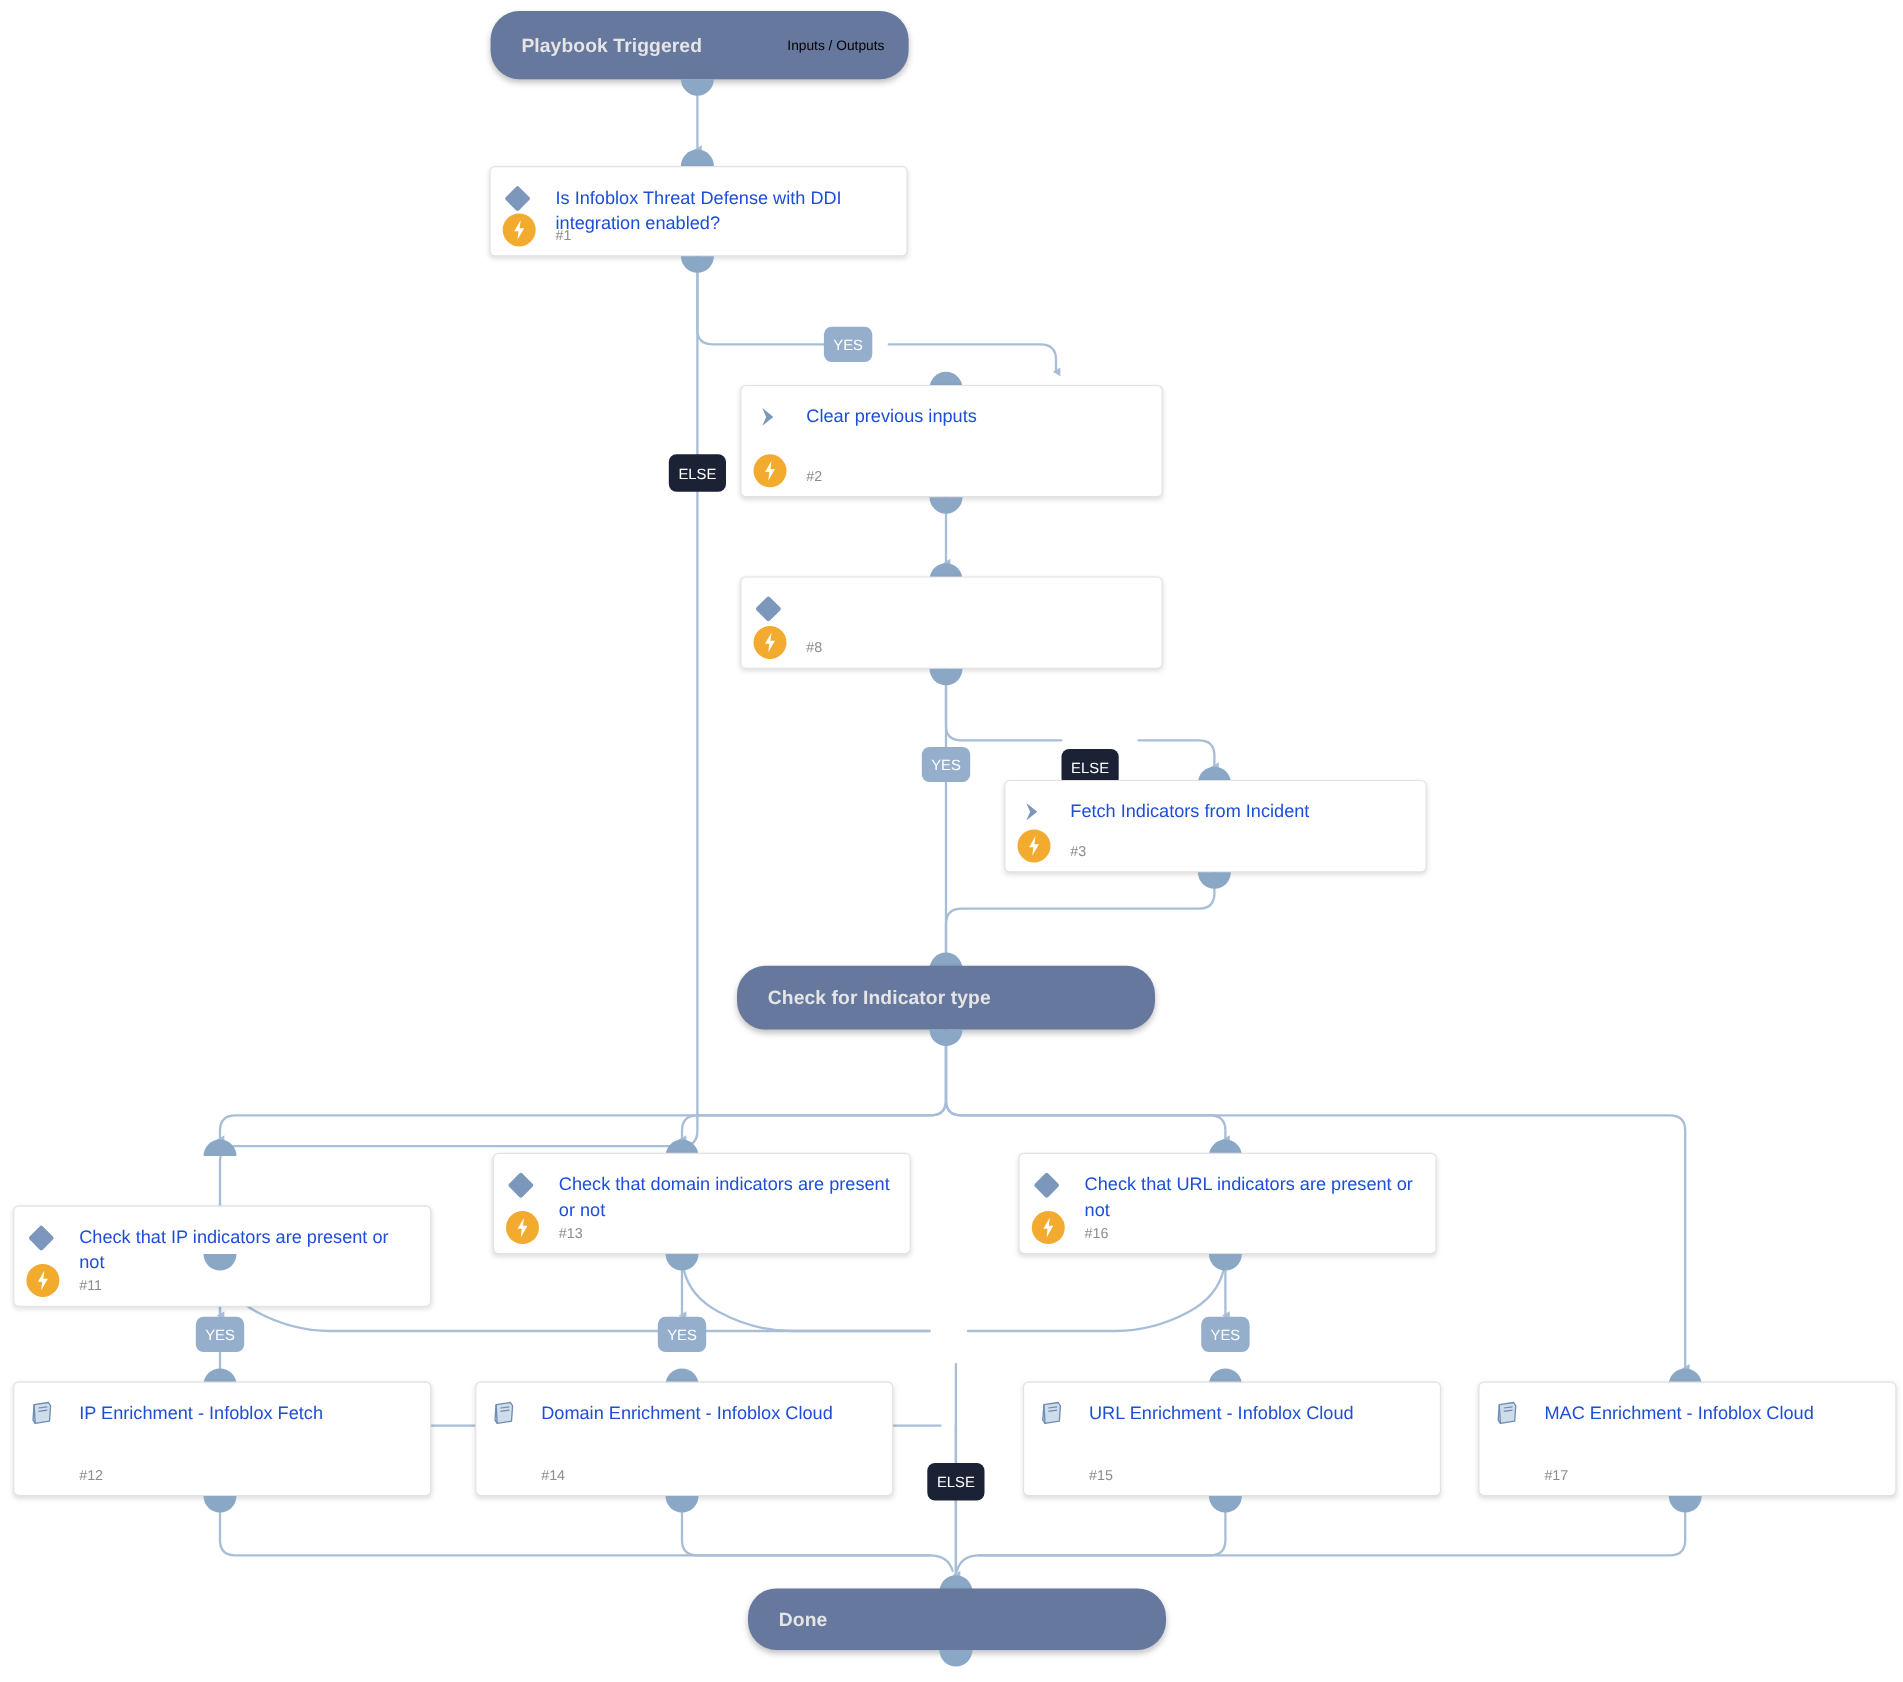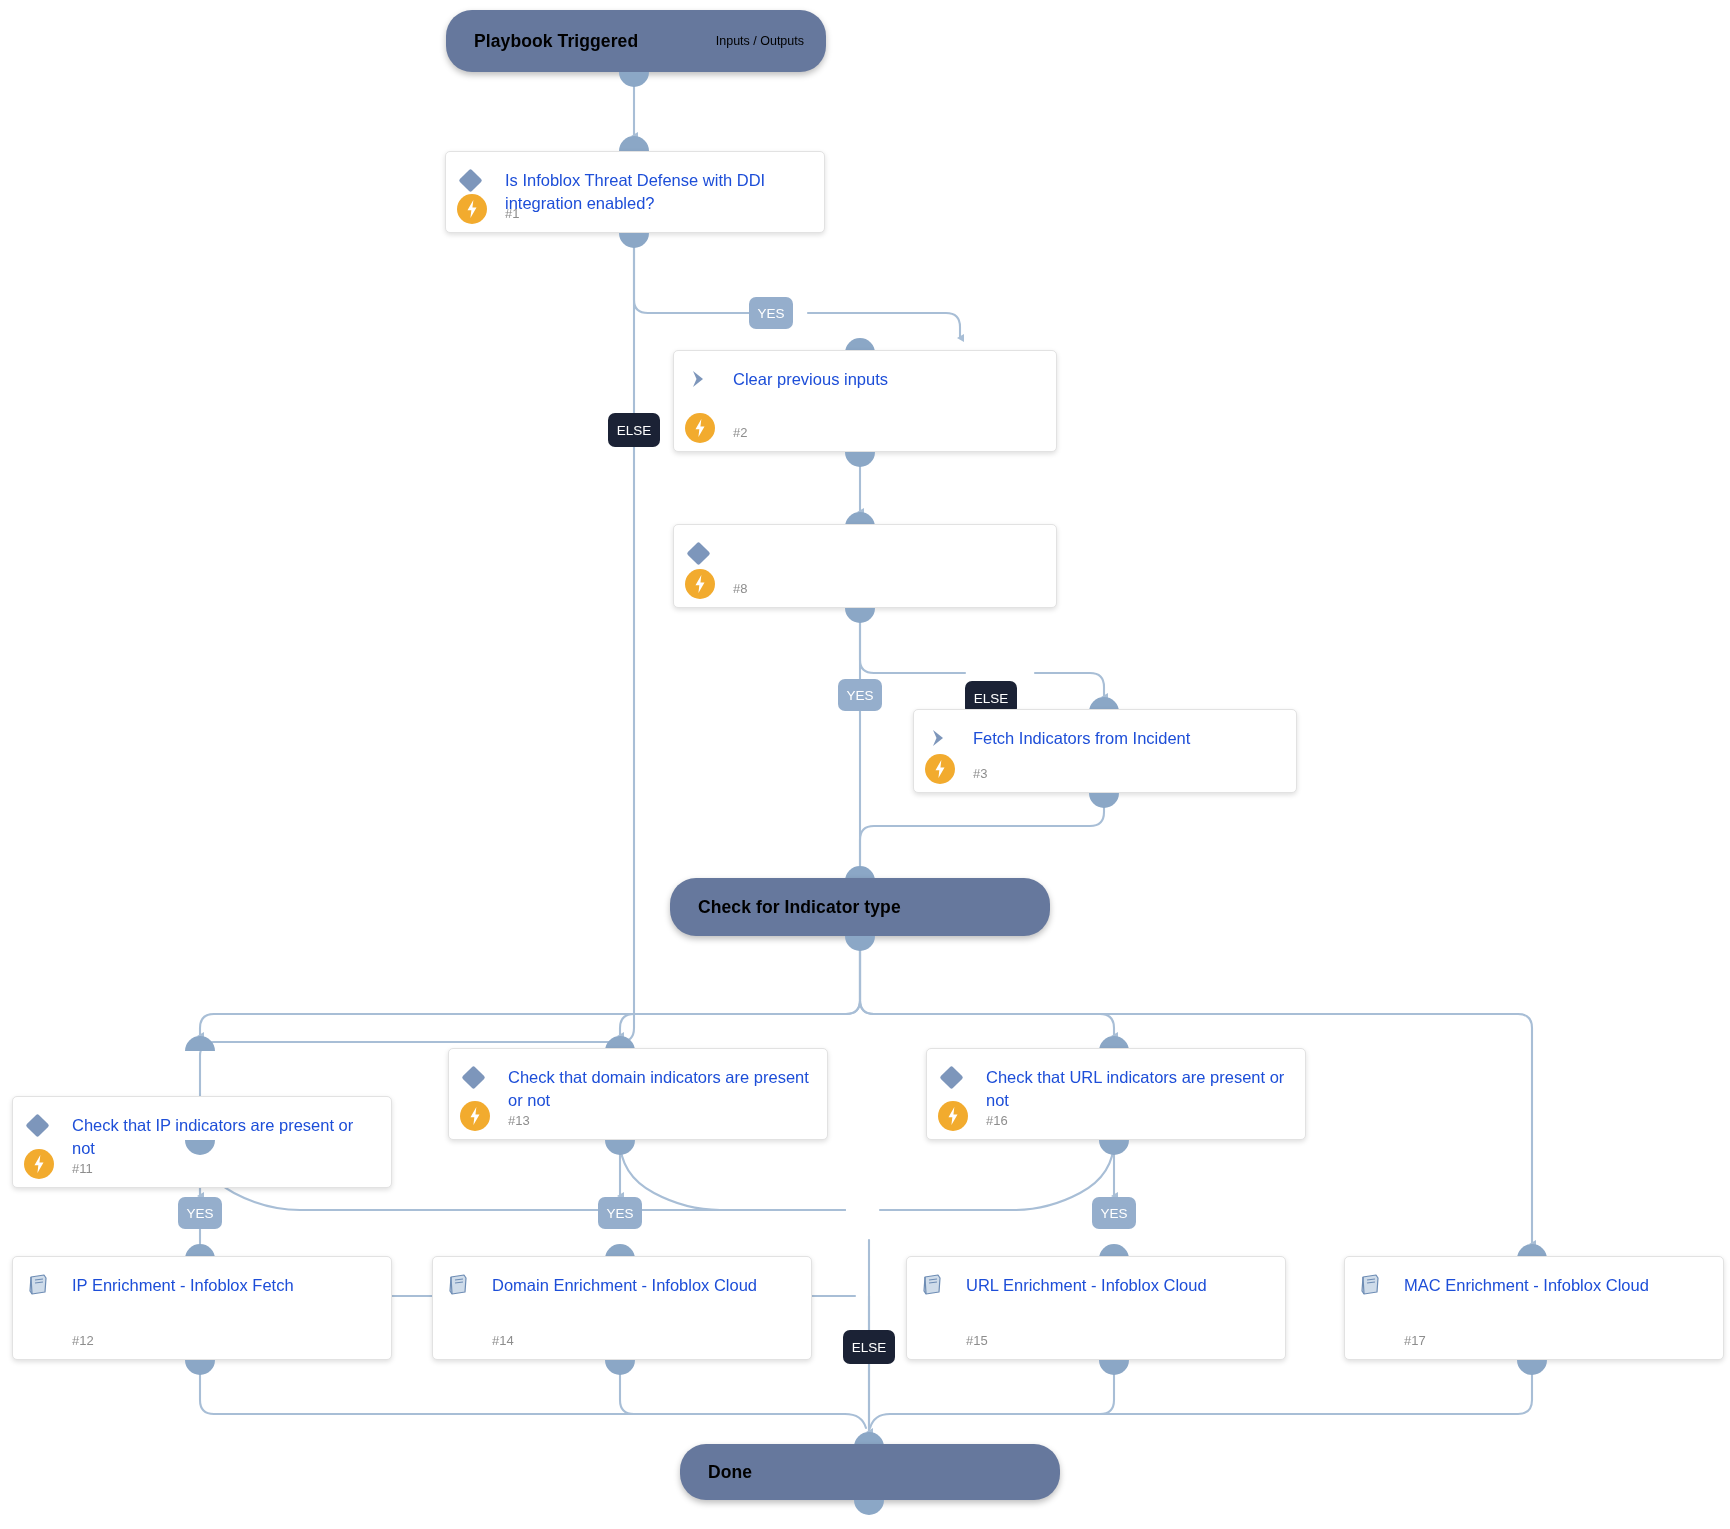--- a/index.html
+++ b/index.html
@@ -4,21 +4,21 @@
 <style>
   html,body{margin:0;padding:0;background:#ffffff;}
   body{font-family:"Liberation Sans",sans-serif;}
   #canvas{position:relative;width:1730px;height:1529px;background:#ffffff;overflow:hidden;}
   #wires{position:absolute;left:0;top:0;width:1730px;height:1529px;pointer-events:none;}
 
   
   .pill{position:absolute;background:#66789d;border-radius:26px;
         box-shadow:0 3px 6px rgba(0,0,0,.26);display:flex;align-items:center;
         box-sizing:border-box;}
-  .pill .pill-title{color:#000000;font-size:17.5px;font-weight:bold;letter-spacing:.1px;}
+  .pill .pill-title{color:#e5e5e5;font-size:17.5px;font-weight:bold;letter-spacing:.1px;}
   .pill .pill-sub{color:#000000;font-size:12.5px;font-weight:normal;margin-left:auto;}
 
   
   .card{position:absolute;background:#ffffff;border:1px solid #e2e2e2;border-radius:5px;
         box-shadow:0 2px 5px rgba(0,0,0,.13);box-sizing:border-box;}
   .card .card-title{position:absolute;left:59px;top:17px;right:14px;
         font-size:16.5px;color:#1d4ed8;line-height:23px;}
   .card .card-num{position:absolute;left:59px;bottom:11px;font-size:13px;color:#8d8d8d;}
 
   .ic-diamond{position:absolute;left:16px;top:20px;width:17px;height:17px;
@@ -261,21 +261,21 @@
         <path d="M4 4 L5 21" stroke="#6d8cb4" stroke-width="1.2" fill="none"></path>
         <path d="M8 7 L16 6 M8 10 L16 9" stroke="#6d8cb4" stroke-width="1.1" fill="none"></path>
       </svg>
     </span>
     <div class="card-title">Domain Enrichment - Infoblox Cloud</div>
     <div class="card-num">#14</div>
   </div>
   <div class="knob top" style="left:605px;top:1360px;"></div>
 
   <div class="knob bot" style="left:1099px;top:1244px;"></div>
-  <div class="card" style="left:906px;top:1256px;width:380px;height:104px;">
+  <div class="card" style="left:930px;top:1256px;width:380px;height:104px;">
     <span class="ic-book">
       <svg viewBox="0 0 22 22">
         <path d="M4 4 L17 2 L19 5 L18 19 L5 21 L3 18 Z" fill="#cfdcea" stroke="#6d8cb4" stroke-width="1.2" stroke-linejoin="round"></path>
         <path d="M4 4 L5 21" stroke="#6d8cb4" stroke-width="1.2" fill="none"></path>
         <path d="M8 7 L16 6 M8 10 L16 9" stroke="#6d8cb4" stroke-width="1.1" fill="none"></path>
       </svg>
     </span>
     <div class="card-title">URL Enrichment - Infoblox Cloud</div>
     <div class="card-num">#15</div>
   </div>

